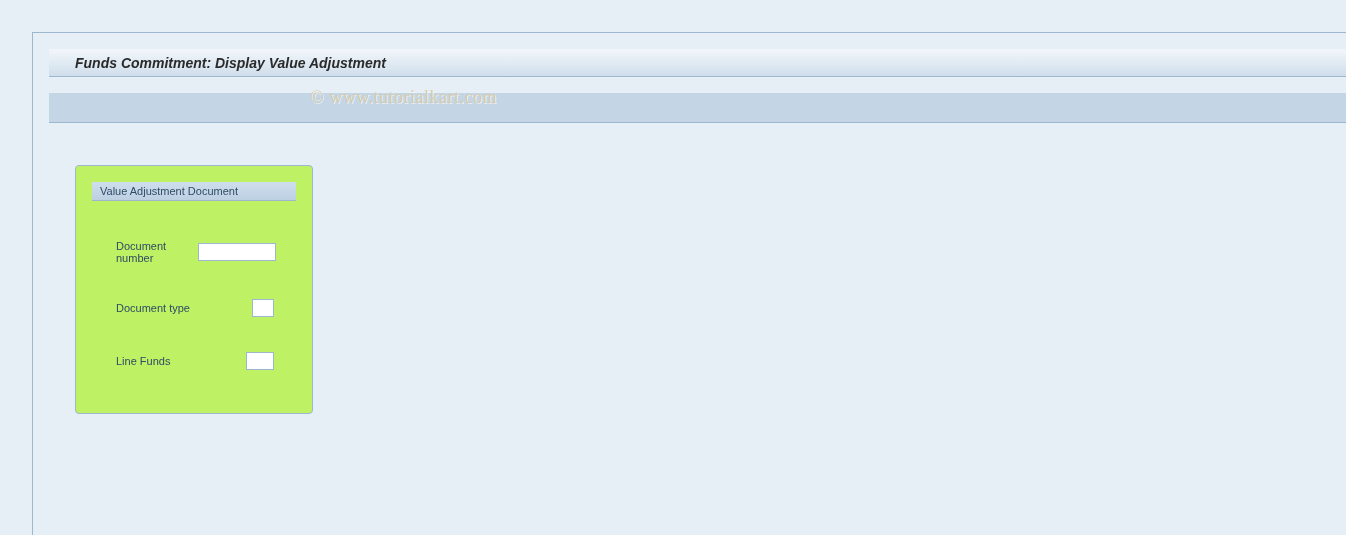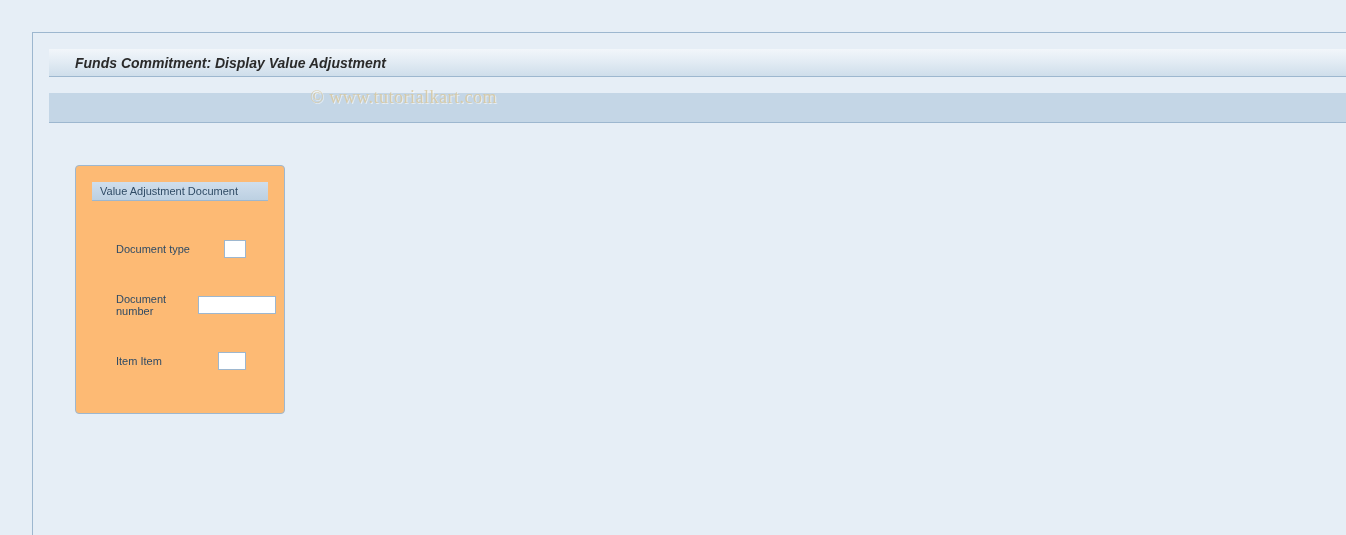--- a/index.html
+++ b/index.html
@@ -31,24 +31,24 @@
     .toolbar {
       background: #c4d6e6;
       border-bottom: 1px solid #9db7cf;
       height: 30px;
     }
     .content-area {
       padding: 10px;
       background: #e6eef6;
     }
     .group-box {
-      width: 210px;
+      width: 238px;
       border: 1px solid #9db7cf;
       border-radius: 4px;
-      background: #fdba74;
+      background: #bef264;
       overflow: hidden;
     }
     .group-title {
       background: linear-gradient(to bottom, #d0deec 0%, #bcd0e2 100%);
       border-bottom: 1px solid #9db7cf;
       padding: 3px 8px;
       font-size: 11px;
       color: #2f4b65;
     }
     .group-body {
@@ -99,31 +99,31 @@
 </div>
 
 <div class="toolbar"></div>
 
 <div class="content-area">
   <div class="group-box">
     <div class="group-title">Value Adjustment Document</div>
     <div class="group-body">
 
       <div class="form-row">
+        <span class="form-label">Document number</span>
+        <input class="form-input input-doc-number" type="text" value="" style="">
+      </div>
+
+      <div class="form-row">
         <span class="form-label">Document type</span>
         <input class="form-input input-doc-type" type="text" value="" style="">
       </div>
 
       <div class="form-row">
-        <span class="form-label">Document number</span>
-        <input class="form-input input-doc-number" type="text" value="" style="">
-      </div>
-
-      <div class="form-row">
-        <span class="form-label">Item Item</span>
+        <span class="form-label">Line Funds</span>
         <input class="form-input input-line-item" type="text" value="" style="">
       </div>
 
 
     </div>
   </div>
 </div>
 
 <div class="watermark">© www.tutorialkart.com</div>
 

